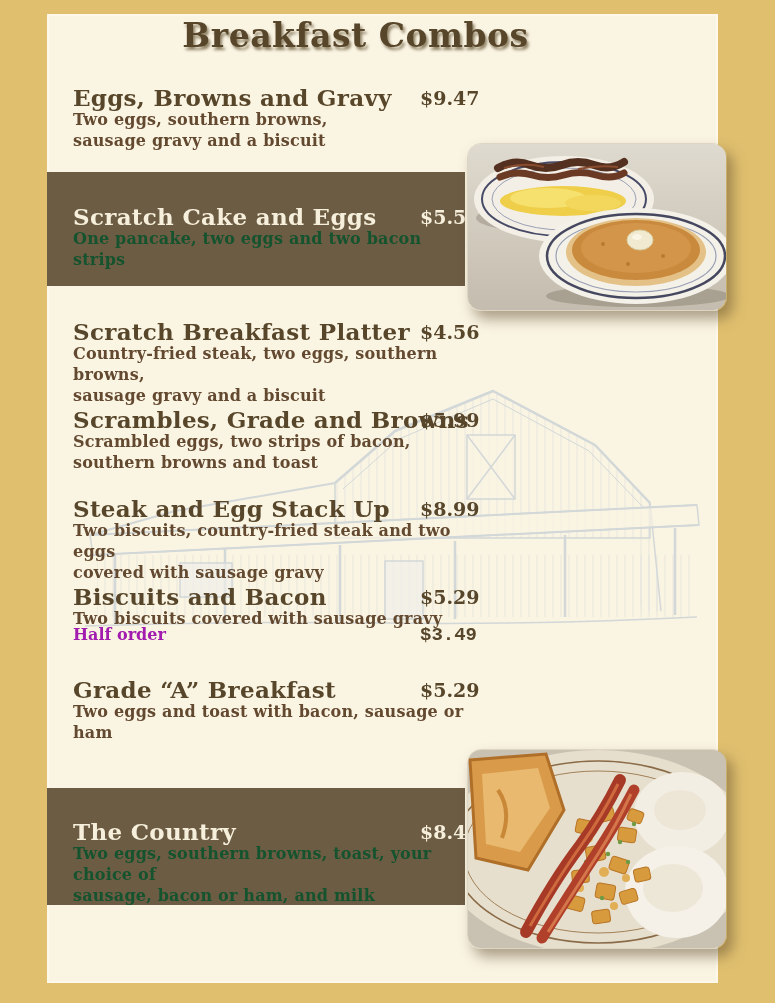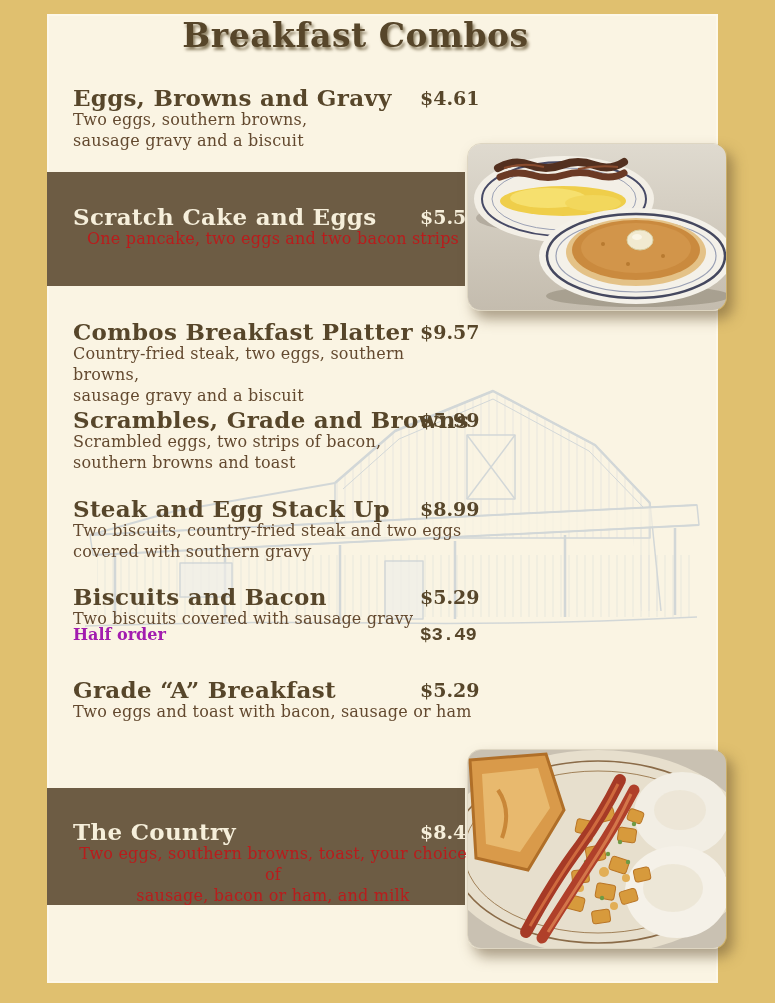--- a/index.html
+++ b/index.html
@@ -28,28 +28,28 @@
   }
   .band-1 { top:172px; height:114px; }
   .band-2 { top:788px; height:117px; }
   .item { position:absolute; left:0; width:775px; color:#57462a; z-index:3; }
   .iname {
     position:absolute; left:73px; top:0; font-size:23px; font-weight:bold;
     white-space:nowrap; letter-spacing:0.3px;
   }
   .iprice { position:absolute; left:420px; top:3px; font-size:19px; font-weight:bold; }
   .idesc {
-    position:absolute; left:73px; top:25px; font-size:16px; font-weight:normal;
+    position:absolute; left:73px; top:25px; font-size:16px; font-weight:bold;
     line-height:21px; white-space:pre-line; color:#63492f; letter-spacing:0.2px;
     width:400px;
   }
   .half-label { position:absolute; left:73px; top:42px; font-size:16px; font-weight:bold; color:#a21caf; }
   .half-price { position:absolute; left:420px; top:41px; font-size:19px; font-weight:bold;font-family:Liberation Mono, monospace; }
   .on-band .iname, .on-band .iprice { color:#f6efdb;text-align:center; }
-  .on-band .idesc { color:#b91c1c;text-align:center; }
+  .on-band .idesc { color:#14532d; }
   .photo {
     position:absolute; border-radius:14px; overflow:hidden; z-index:4;
     box-shadow:6px 8px 13px rgba(95,75,45,0.5);
     border:1px solid rgba(138,122,94,0.25);
   }
   .photo svg { display:block; width:100%; height:100%; }
   .photo-1 { left:467px; top:143px; width:258px; height:166px; }
   .photo-2 { left:467px; top:749px; width:258px; height:198px; }
 </style>
 </head>
@@ -84,50 +84,50 @@
   </svg>
 </div>
 
 <div class="band band-1"></div>
 <div class="band band-2"></div>
 
 <div class="menu-title">Breakfast Combos</div>
 
 <div class="item" style="top:84px">
   <div class="iname">Eggs, Browns and Gravy</div>
-  <div class="iprice">$4.61</div>
+  <div class="iprice">$9.47</div>
   <div class="idesc">Two eggs, southern browns,
 sausage gravy and a biscuit</div>
 </div>
 
 <div class="item on-band" style="top:203px">
   <div class="iname">Scratch Cake and Eggs</div>
   <div class="iprice">$5.59</div>
   <div class="idesc">One pancake, two eggs and two bacon strips</div>
 </div>
 
 <div class="item" style="top:318px">
-  <div class="iname">Combos Breakfast Platter</div>
-  <div class="iprice">$9.57</div>
+  <div class="iname">Scratch Breakfast Platter</div>
+  <div class="iprice">$4.56</div>
   <div class="idesc">Country-fried steak, two eggs, southern browns,
 sausage gravy and a biscuit</div>
 </div>
 
 <div class="item" style="top:406px">
   <div class="iname">Scrambles, Grade and Browns</div>
   <div class="iprice">$5.99</div>
   <div class="idesc">Scrambled eggs, two strips of bacon,
 southern browns and toast</div>
 </div>
 
 <div class="item" style="top:495px">
   <div class="iname">Steak and Egg Stack Up</div>
   <div class="iprice">$8.99</div>
   <div class="idesc">Two biscuits, country-fried steak and two eggs
-covered with southern gravy</div>
+covered with sausage gravy</div>
 </div>
 
 <div class="item" style="top:583px">
   <div class="iname">Biscuits and Bacon</div>
   <div class="iprice">$5.29</div>
   <div class="idesc">Two biscuits covered with sausage gravy</div>
   <div class="half-label">Half order</div>
   <div class="half-price">$3.49</div>
 </div>
 

